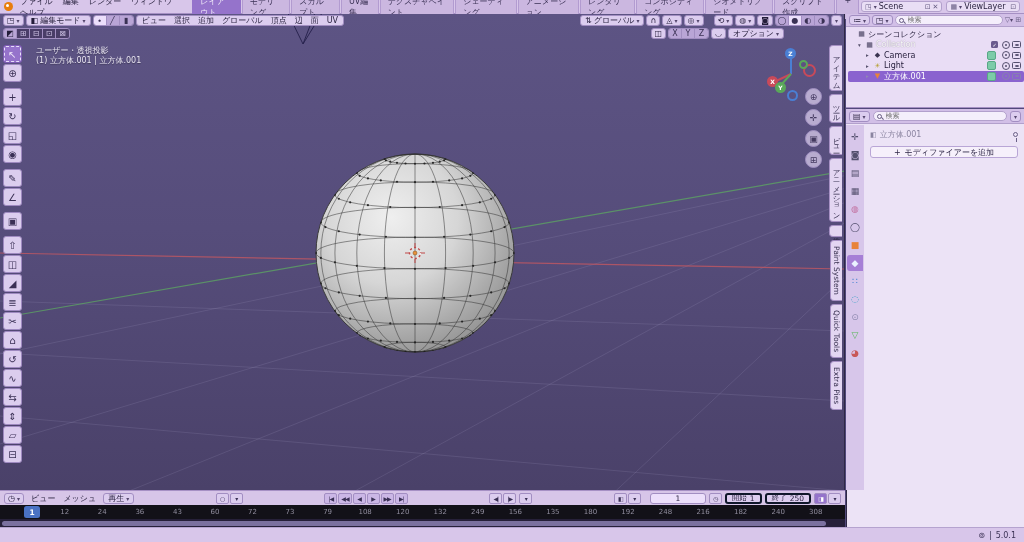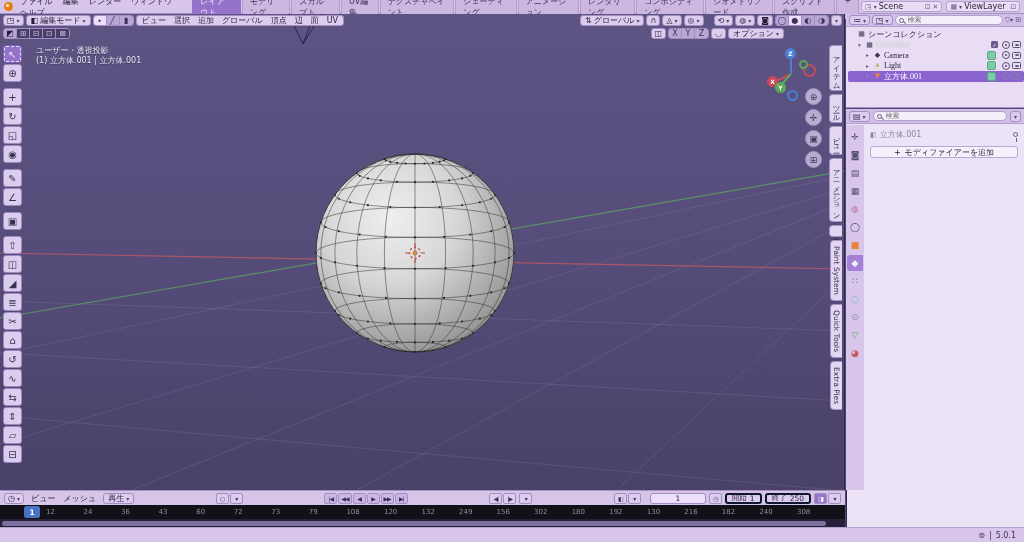--- a/index.html
+++ b/index.html
@@ -61,21 +61,21 @@
   .outliner{position:absolute;left:846px;top:14px;width:178px;height:94px;background:#e9ddf5;border-bottom:1px solid #a690c4;}
   .o-head{height:13px;background:#d2bfe7;border-bottom:1px solid #b2a0cc;display:flex;align-items:center;gap:2px;padding:0 3px;}
   .searchbox{flex:1;display:flex;align-items:center;gap:2px;background:#f4eefb;border:1px solid #b2a0cc;border-radius:5px;height:10px;padding:0 3px;min-width:0;}
   .searchbox input{border:none;outline:none;background:transparent;font-size:7px;width:100%;color:#241d3a;}
   .mag{width:5px;height:5px;border:1px solid #6a6086;border-radius:50%;position:relative;flex:0 0 auto;}
   .mag::after{content:"";position:absolute;width:3px;height:1px;background:#6a6086;transform:rotate(45deg);right:-3px;bottom:-1px;}
   .o-rows{padding:2px 0 0 2px;}
   .o-row{display:flex;align-items:center;height:10.5px;gap:2px;padding-right:3px;border-radius:2px;}
   .o-row .disc{width:7px;text-align:center;font-size:5.5px;color:#5a5470;}
   .o-row .oicon{width:9px;text-align:center;font-size:7px;color:#4a4464;}
-  .o-row .olabel{white-space:nowrap;font-family:Liberation Serif, serif;}
+  .o-row .olabel{white-space:nowrap;}
   .o-row .sp{flex:1;}
   .o-row .badge,.o-row .chk{display:none;}
   .o-row.has-badge .badge{display:block;width:9px;height:9px;border-radius:2px;background:#7ccba8;border:1px solid #58a886;margin-right:4px;}
   .o-row.has-check .chk{display:flex;width:7px;height:7px;border-radius:1.5px;background:#6a5a8e;color:#fff;font-size:5px;align-items:center;justify-content:center;margin-right:2px;}
   .ico-eye{width:8px;height:8px;border-radius:50%;border:1px solid #55506e;position:relative;flex:0 0 auto;}
   .ico-eye::after{content:"";position:absolute;inset:2px;background:#55506e;border-radius:50%;}
   .ico-cam{width:9px;height:7px;border:1px solid #55506e;border-radius:1.5px;position:relative;flex:0 0 auto;}
   .ico-cam::after{content:"";position:absolute;inset:1.5px;border:1px solid #55506e;border-radius:50%;}
   .o-row.ind1{padding-left:8px;} .o-row.ind2{padding-left:16px;}
   .o-row.ic-mesh .oicon{color:#e8833a;} .o-row.ic-light .oicon{color:#b8a23a;} .o-row.ic-camera .oicon{color:#3a3450;}
@@ -104,21 +104,21 @@
   
   .tl-head{position:absolute;left:0;top:490px;width:845px;height:15px;background:#d7c5e8;border-top:1px solid #a690c4;display:flex;align-items:center;gap:3px;padding:0 4px;}
   .pbgroup{display:flex;gap:1px;margin-left:auto;}
   .pb{min-width:13px;height:11px;border:1px solid #a28ec2;background:#dccdef;border-radius:2px;font-size:6px;display:flex;align-items:center;justify-content:center;color:#3a3055;padding:0 2px;letter-spacing:-1px;}
   .pb.play{background:#cbb7e6;}
   .framefield{width:56px;height:11px;background:#ecdffb;border:1px solid #a28ec2;border-radius:3px;display:flex;align-items:center;justify-content:center;font-size:7.5px;}
   .rangefield{display:flex;align-items:center;gap:3px;background:#dccdef;border:2px solid #0f172a;border-radius:3px;height:11px;padding:0 5px;font-size:7.5px;}
   .tl-right{display:flex;gap:3px;align-items:center;margin-left:6px;}
   .ruler{position:absolute;left:0;top:505px;width:845px;height:14px;background:#121118;color:#8f8c9c;}
   .ticks{display:flex;padding-left:46px;height:14px;align-items:center;}
-  .tick{width:37.55px;font-size:7px;flex:0 0 auto;}
+  .tick{width:37.55px;text-align:center;font-size:7px;flex:0 0 auto;}
   .cfpill{position:absolute;left:24px;top:1px;width:16px;height:12px;background:#4a72c4;border-radius:2.5px;color:#fff;font-size:7.5px;font-weight:bold;display:flex;align-items:center;justify-content:center;}
   .tl-scroll{position:absolute;left:0;top:519px;width:845px;height:8px;background:#262039;}
   .tl-scroll .bar{position:absolute;left:2px;top:1.5px;width:824px;height:5px;border-radius:2.5px;background:#7b719f;}
 
   
   .statusbar{position:absolute;left:0;top:527px;width:1024px;height:15px;background:#d8c6ea;border-top:1px solid #b5a3cf;display:flex;align-items:center;justify-content:flex-end;gap:4px;padding:0 8px;color:#3a3154;}
   .rpanel-fill{position:absolute;left:846px;top:490px;width:178px;height:37px;background:#ece3f6;border-left:1px solid #2e2845;}
 </style>
 </head>
 <body>
@@ -696,24 +696,24 @@
         <span class="tick">43</span>
         <span class="tick">60</span>
         <span class="tick">72</span>
         <span class="tick">73</span>
         <span class="tick">79</span>
         <span class="tick">108</span>
         <span class="tick">120</span>
         <span class="tick">132</span>
         <span class="tick">249</span>
         <span class="tick">156</span>
-        <span class="tick">302</span>
+        <span class="tick">135</span>
         <span class="tick">180</span>
         <span class="tick">192</span>
-        <span class="tick">130</span>
+        <span class="tick">248</span>
         <span class="tick">216</span>
         <span class="tick">182</span>
         <span class="tick">240</span>
         <span class="tick">308</span>
       </div>
     <div class="cfpill">1</div>
   </div>
   <div class="tl-scroll">
       <div class="bar"></div>
     </div>

